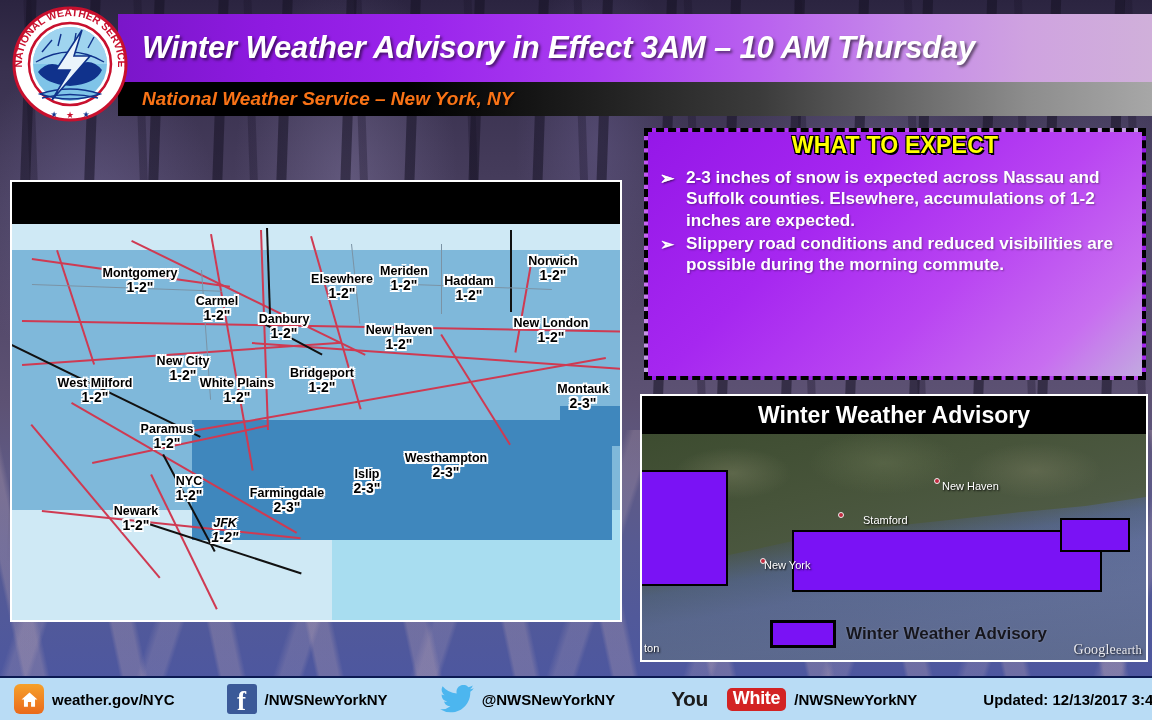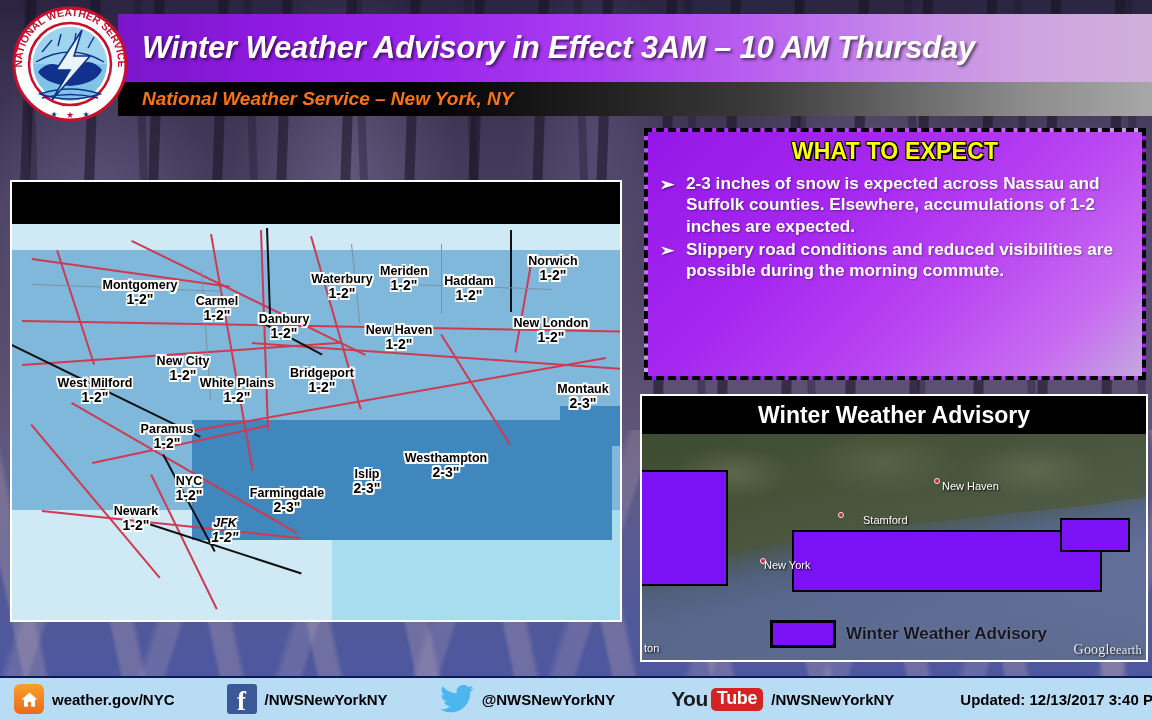--- a/index.html
+++ b/index.html
@@ -121,21 +121,21 @@
   }
   .city-amt { font-size: 14px; font-weight: bold; }
 
   
   #wte-panel {
     position: absolute; left: 644px; top: 128px; width: 502px; height: 252px;
     background: linear-gradient(135deg, #9517e8 0%, #a627f0 35%, #b945f2 62%, #c86ef0 85%, #c2a9e0 100%);
     border: 4px dashed #000;
   }
   #wte-title {
-    margin-top: 6px; text-align: center;
+    text-align: center;
     color: #ffff00; font-size: 23px; font-weight: bold;
     text-shadow: 1.6px 1.6px 0 #000, -1px -1px 0 #000, 1px -1px 0 #000, -1px 1px 0 #000;
     letter-spacing: .2px;
   }
   #wte-list { list-style: none; margin: 8px 10px 0 8px; }
   #wte-list li {
     position: relative; color: #fff; font-size: 17.2px; font-weight: bold;
     line-height: 1.24; margin-bottom: 2px; padding-left: 30px;
     text-shadow: 1px 1px 2px rgba(0,0,0,.35);
   }
@@ -215,21 +215,21 @@
     background: linear-gradient(180deg, #f6a02a 0%, #ea6a1c 100%);
     display: flex; align-items: center; justify-content: center;
   }
   .icon-fb {
     width: 30px; height: 30px; border-radius: 3px;
     background: #3b5998; display: flex; align-items: flex-end; justify-content: center;
     color: #fff; font-size: 27px; font-weight: bold;
     font-family: "Liberation Serif", serif; line-height: .93; overflow: hidden;
   }
   .icon-tw { width: 34px; height: 28px; }
-  .icon-yt { display: flex; align-items: center; gap: 3px; }
+  .icon-yt { display: flex; align-items: center; gap: 19px; }
   .icon-yt .yt-you { font-size: 21px; font-weight: bold; color: #1b1b1b; font-family: "Liberation Sans", sans-serif; letter-spacing: -.5px;}
   .icon-yt .yt-tube {
     background: #d32323; color: #fff; font-size: 18px; font-weight: bold;
     border-radius: 5px; padding: 0 6px 2px; letter-spacing: -.3px;
   }
 </style>
 </head>
 <body>
 
 <div id="bg-photo">
@@ -323,30 +323,30 @@
     <div class="border-line" style="left:152px;top:230px;width:110px;transform:rotate(62deg);"></div>
     <div class="border-line" style="left:128px;top:296px;width:170px;transform:rotate(18deg);"></div>
 
     <div class="county-line" style="left:20px;top:60px;width:190px;transform:rotate(2deg);"></div>
     <div class="county-line" style="left:190px;top:46px;width:130px;transform:rotate(86deg);"></div>
     <div class="county-line" style="left:340px;top:20px;width:80px;transform:rotate(84deg);"></div>
     <div class="county-line" style="left:400px;top:60px;width:140px;transform:rotate(2deg);"></div>
     <div class="county-line" style="left:430px;top:20px;width:70px;transform:rotate(90deg);"></div>
 
     <div id="snowfall-city-labels">
-        <div class="city-label" style="left: 128px; top: 54px;">
+        <div class="city-label" style="left: 128px; top: 42px;">
           <div>Montgomery</div>
           <div class="city-amt">1-2"</div>
         </div>
         <div class="city-label" style="left: 205px; top: 70px;">
           <div>Carmel</div>
           <div class="city-amt">1-2"</div>
         </div>
         <div class="city-label" style="left: 330px; top: 48px;">
-          <div>Waterbury</div>
+          <div>Elsewhere</div>
           <div class="city-amt">1-2"</div>
         </div>
         <div class="city-label" style="left: 392px; top: 40px;">
           <div>Meriden</div>
           <div class="city-amt">1-2"</div>
         </div>
         <div class="city-label" style="left: 457px; top: 50px;">
           <div>Haddam</div>
           <div class="city-amt">1-2"</div>
         </div>
@@ -481,21 +481,21 @@
       <svg width="34" height="28" viewBox="0 0 24 20" fill="#4cb6ef">
         <path d="M24 2.3a9.6 9.6 0 0 1-2.8.8A4.9 4.9 0 0 0 23.3.4a9.8 9.8 0 0 1-3.1 1.2A4.9 4.9 0 0 0 11.8 6 13.9 13.9 0 0 1 1.7.9a4.9 4.9 0 0 0 1.5 6.5A4.8 4.8 0 0 1 1 6.8v.1a4.9 4.9 0 0 0 3.9 4.8 4.9 4.9 0 0 1-2.2.1 4.9 4.9 0 0 0 4.6 3.4A9.9 9.9 0 0 1 0 17.3 13.9 13.9 0 0 0 7.5 19.5c9.1 0 14-7.5 14-14v-.6A10 10 0 0 0 24 2.3z"></path>
       </svg>
     </div>
     <span class="footer-text">@NWSNewYorkNY</span>
   </div>
 
   <div class="footer-item" style="margin-left:56px;">
     <div class="icon-yt">
       <span class="yt-you">You</span>
-      <span class="yt-tube">Tube</span>
+      <span class="yt-tube">White</span>
     </div>
     <span class="footer-text">/NWSNewYorkNY</span>
   </div>
 
   <div id="footer-divider" style="margin-left:44px;"></div>
 
   <div class="footer-item" style="margin-left:22px;">
     <span class="footer-text">Updated: 12/13/2017 3:40 PM</span>
   </div>
 </div>

